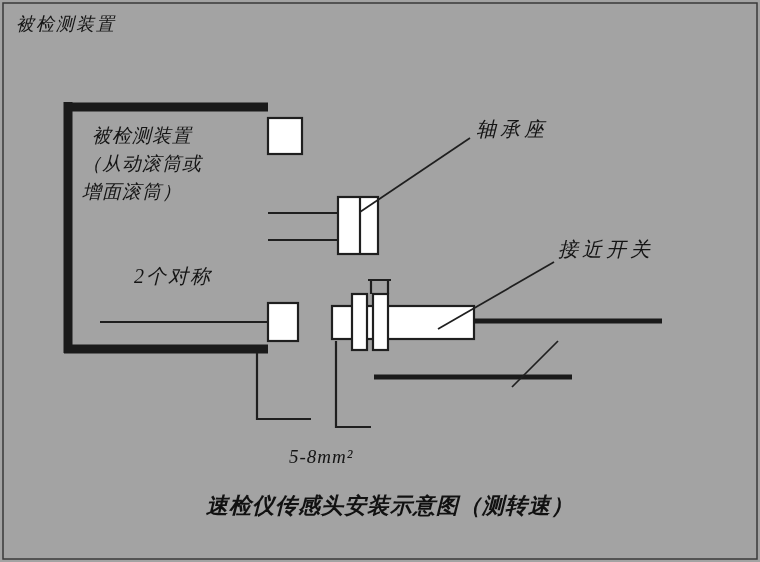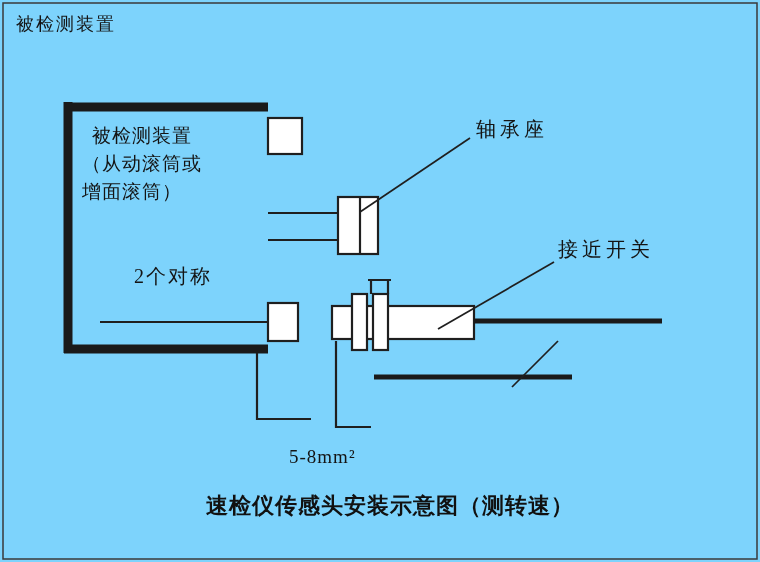--- a/index.html
+++ b/index.html
@@ -8,21 +8,22 @@
     background: #ffffff;
     width: 760px;
     height: 562px;
     overflow: hidden;
     font-family: "Liberation Serif", "DejaVu Serif", serif;
   }
   .frame {
     position: relative;
     width: 760px;
     height: 562px;
-    background: #7dd3fc;
+    background: #a3a3a3;
+    font-style: italic;
   }
   svg { display: block; }
   .stroke-thin   { stroke: #1f1f1f; stroke-width: 2.2; fill: none; }
   .stroke-hair   { stroke: #1f1f1f; stroke-width: 1.7; fill: none; }
   .stroke-thick  { stroke: #1a1a1a; stroke-width: 9;   fill: none; }
   .stroke-cable  { stroke: #1a1a1a; stroke-width: 5;   fill: none; }
   .box           { stroke: #1f1f1f; stroke-width: 2.2; fill: #ffffff; }
   .t-serif {
     font-family: "Liberation Serif", "DejaVu Serif", serif;
     fill: #141414;

